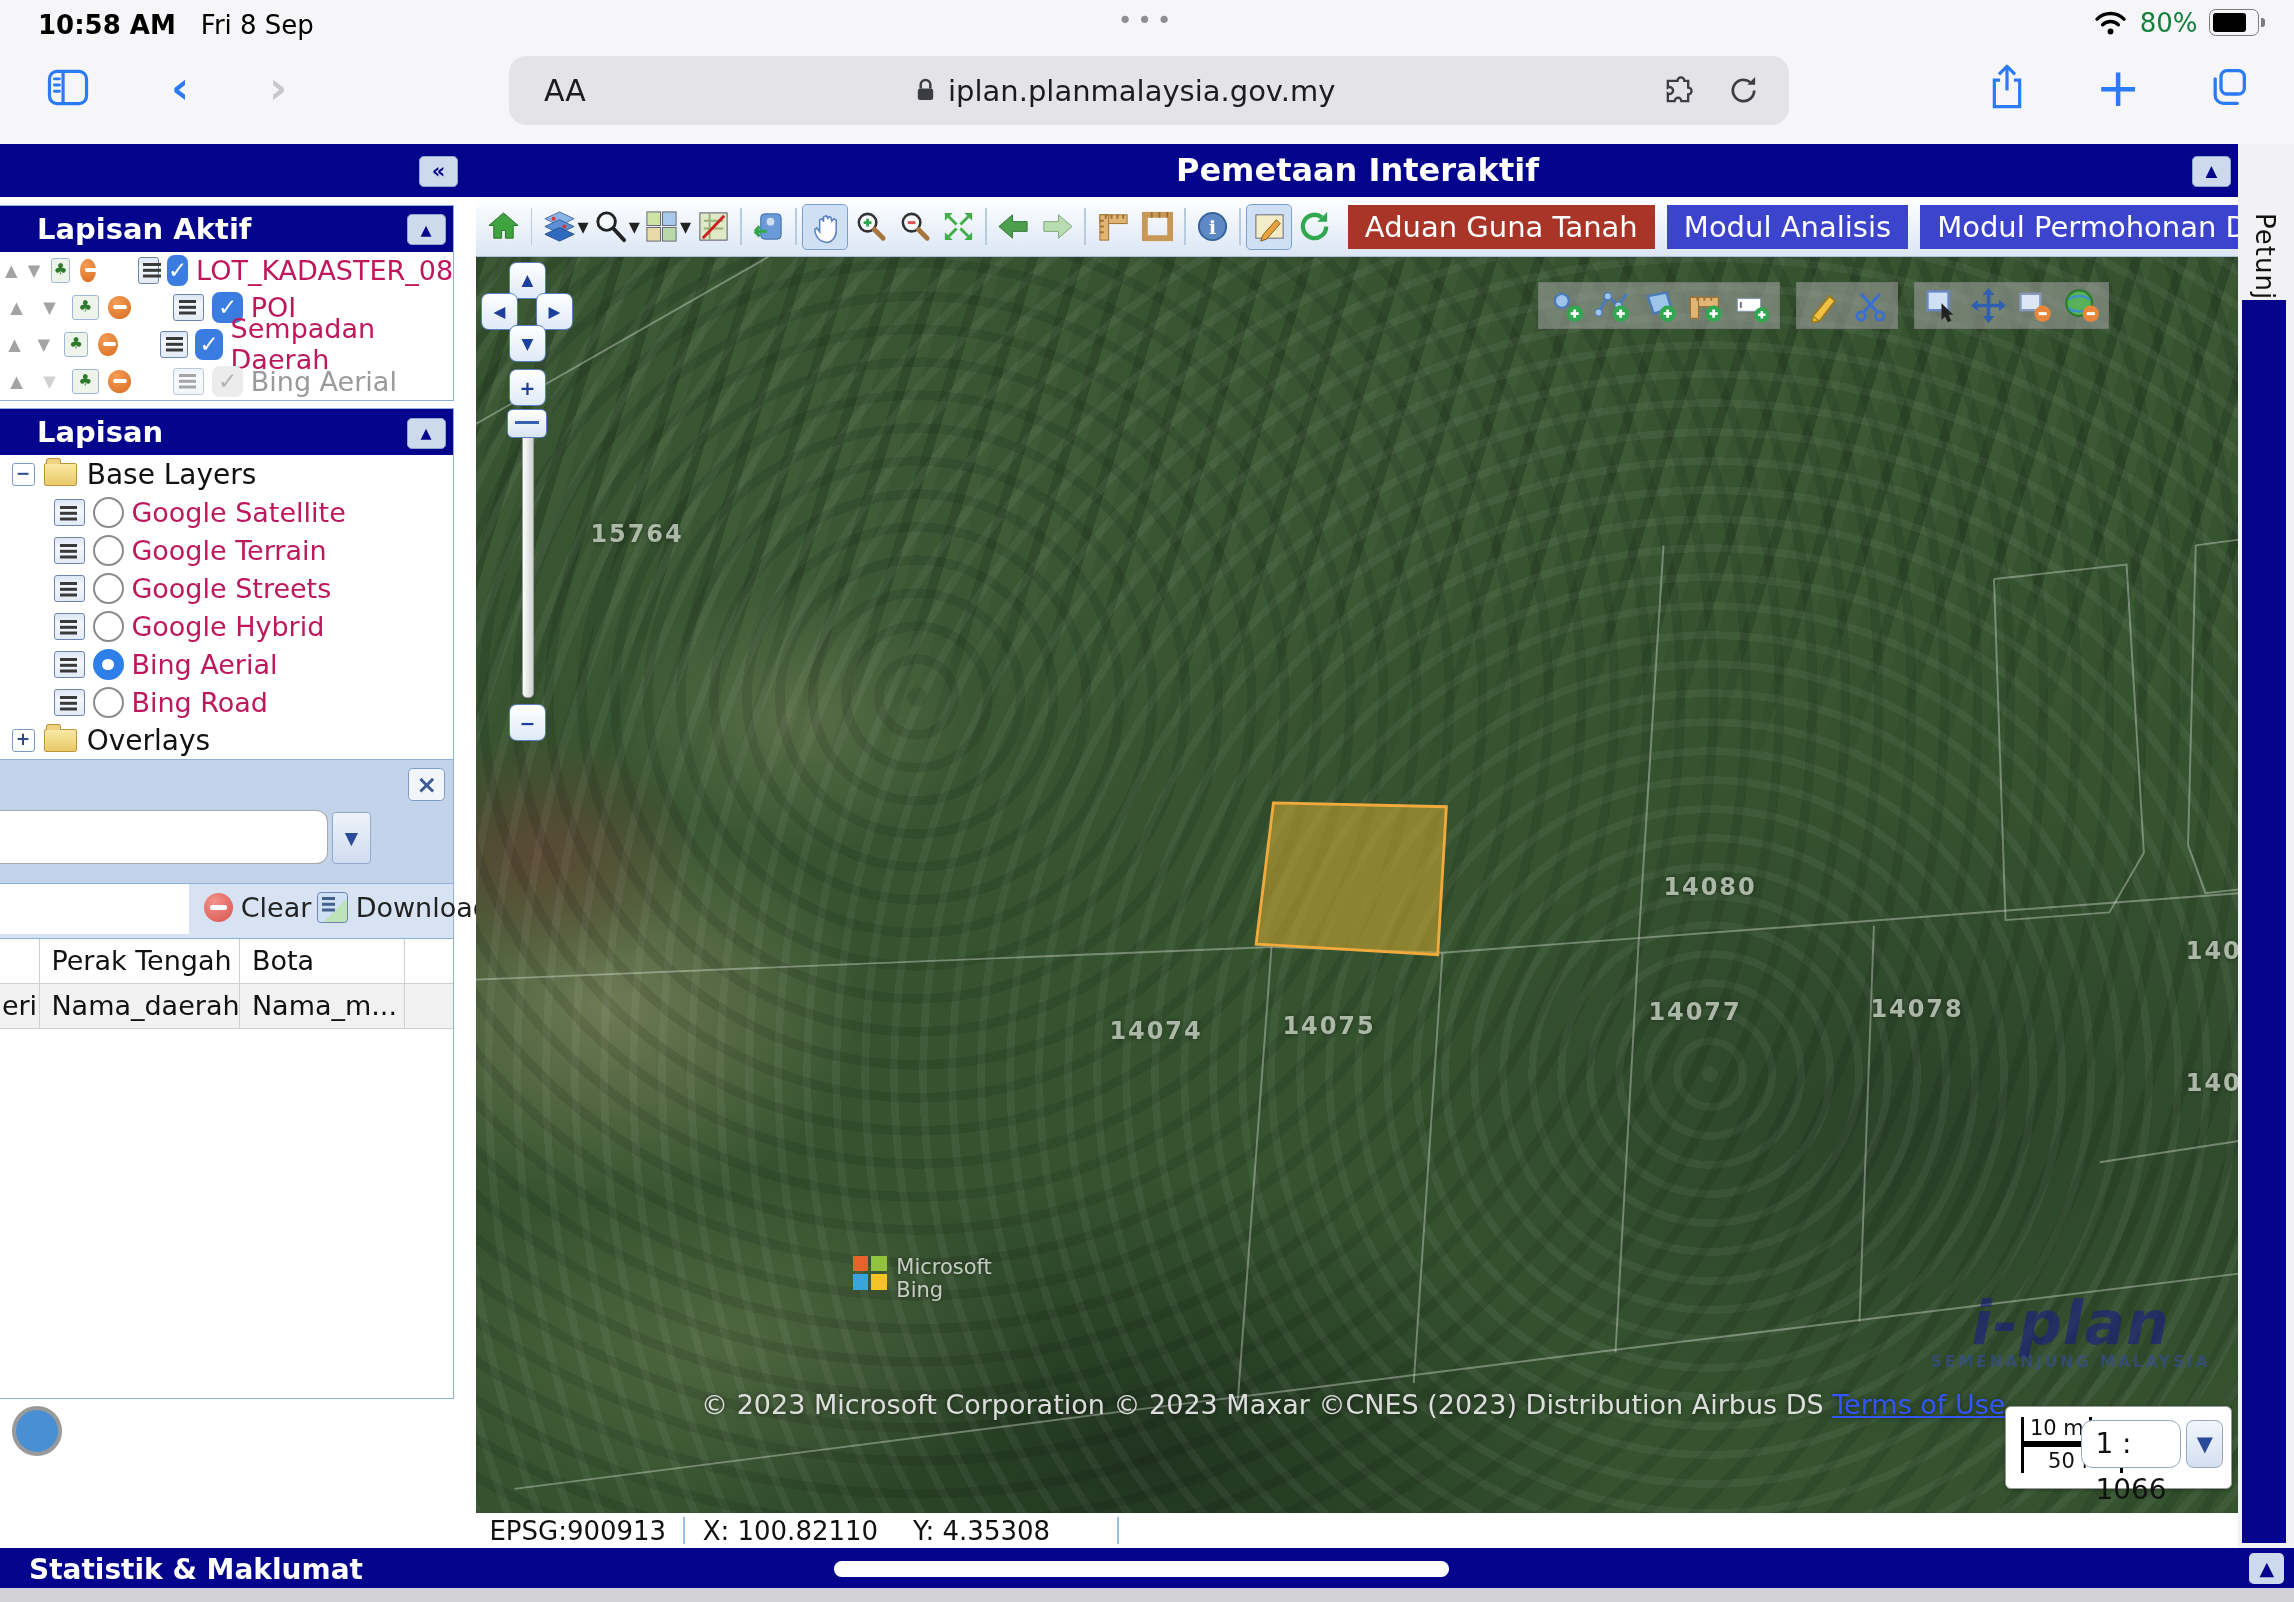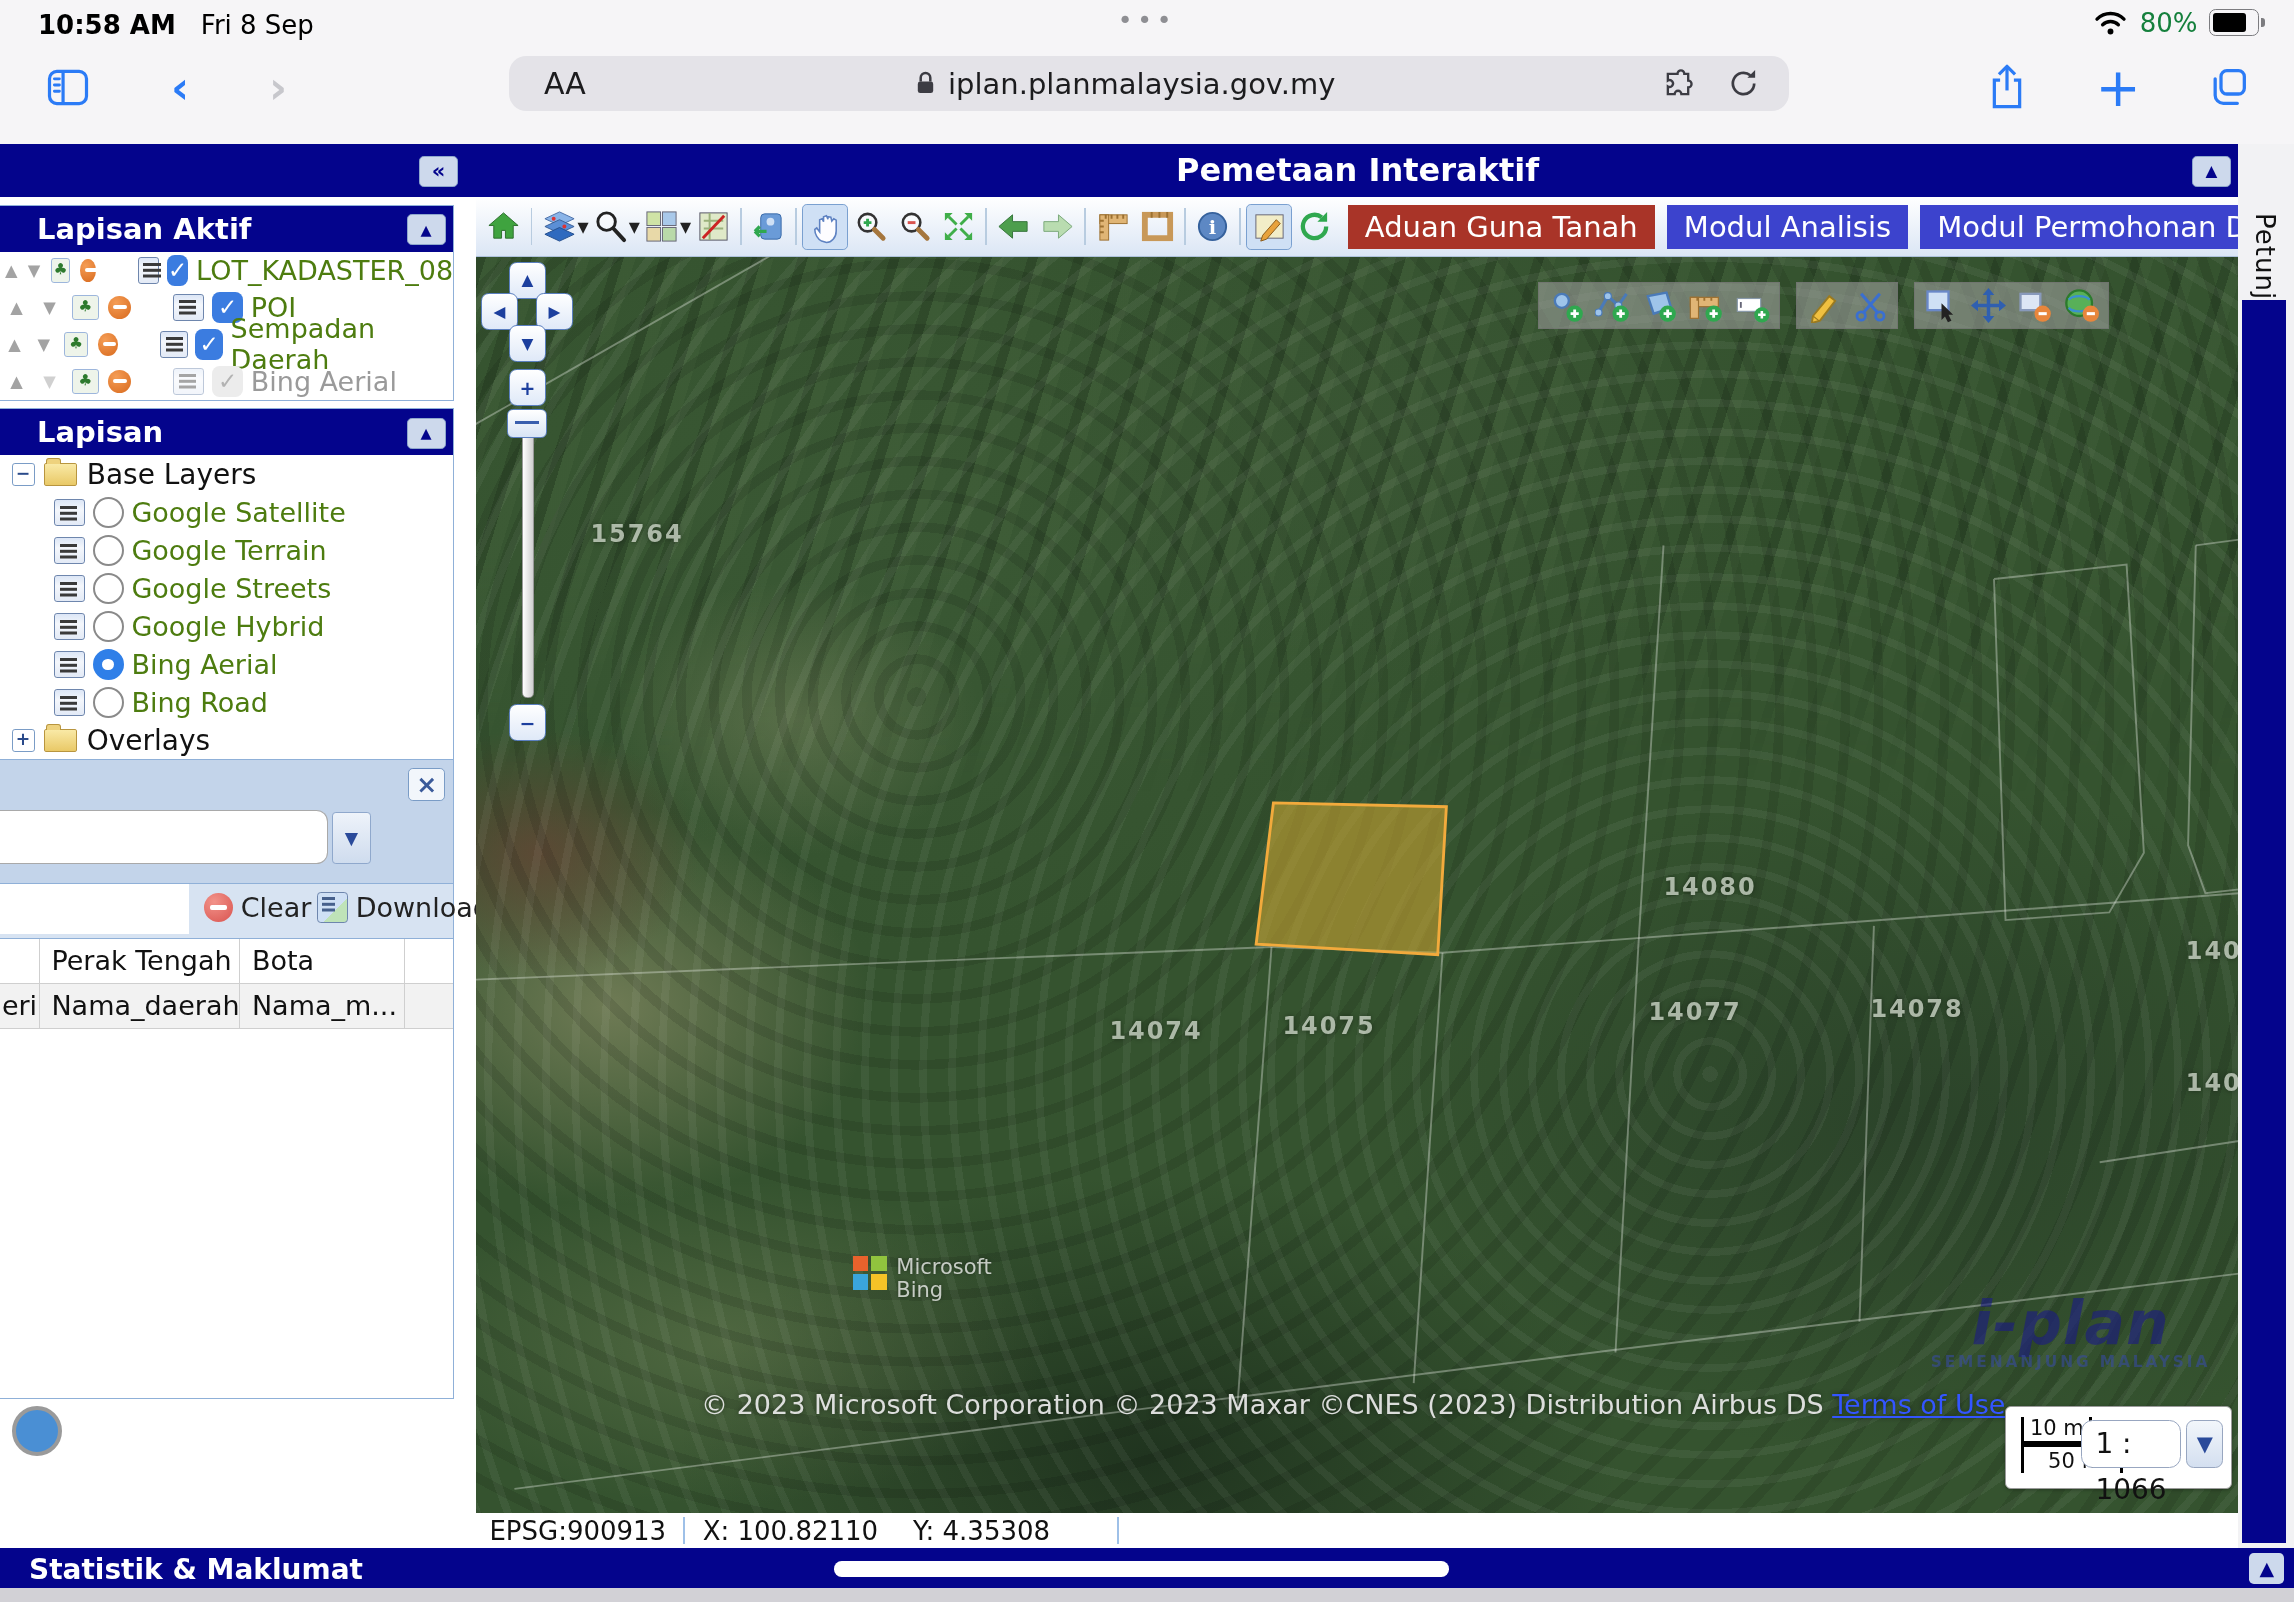--- a/index.html
+++ b/index.html
@@ -9,21 +9,21 @@
   .chrome{position:absolute;left:0;top:0;width:2294px;height:144px;background:#f6f5f7;border-bottom:1px solid #d9d8dd;}
   .ios-left{position:absolute;left:38px;top:9.6px;font-size:26px;color:#000;}
   .ios-left b{font-weight:bold;margin-right:25px;}
   .ios-dots{position:absolute;left:0;right:0;top:5.8px;text-align:center;font-size:25px;color:#8e8e93;letter-spacing:4.8px;}
   .ios-right{position:absolute;right:35px;top:7.7px;display:flex;align-items:center;gap:11.5px;font-size:26px;color:#15803d;}
   .batt{position:relative;width:48px;height:25px;border:1.9px solid #7c7c80;border-radius:6.7px;}
   .batt i{position:absolute;left:2.9px;top:2.9px;bottom:2.9px;width:33px;background:#000;border-radius:2.9px;}
   .batt u{position:absolute;right:-6.7px;top:7.7px;width:3.8px;height:9.6px;background:#7c7c80;border-radius:0 2.9px 2.9px 0;}
   .sfbtn{position:absolute;top:58px;width:52px;height:58px;display:flex;align-items:center;justify-content:center;}
   .glyph-btn{font-size:44px;color:#2b7bf6;font-weight:bold;}
-  .urlbar{position:absolute;left:509px;top:56px;width:1280px;height:55px;background:#e4e3e8;border-radius:17.3px;
+  .urlbar{position:absolute;left:509px;top:56px;width:1280px;height:69px;background:#e4e3e8;border-radius:17.3px;
     display:flex;align-items:center;}
   .reader{margin-left:35px;font-size:30px;color:#1c1c1e;}
   .urlcenter{flex:1;display:flex;align-items:center;justify-content:center;gap:9.6px;font-size:29px;color:#1c1c1e;}
   .urlicons{display:flex;align-items:center;gap:33px;margin-right:29px;}
   
   .appheader{position:absolute;left:0;top:144px;width:2294px;height:53px;background:#04048c;}
   .apptitle{position:absolute;left:476px;width:1763px;top:0;height:53px;line-height:53px;text-align:center;
     color:#fff;font-size:32px;font-weight:bold;}
   .smallbox{position:absolute;width:37px;height:29px;background:#cdd9ec;border:1px solid #8fa8cc;border-radius:4.8px;
     color:#04048c;font-weight:bold;display:flex;align-items:center;justify-content:center;font-size:21px;}
@@ -41,21 +41,21 @@
   .minusic::after{content:"";position:absolute;left:4.8px;top:9.6px;width:13.4px;height:3.8px;background:#fff;border-radius:1.9px;}
   .legendic{width:29px;height:25px;margin-left:42px;border:1px solid #6e86ad;border-radius:2.9px;
     background:linear-gradient(180deg,#dce6f6,#f4f7fc 40%,#e3eaf6);position:relative;}
   .legendic::before{content:"";position:absolute;left:4.8px;top:5.8px;width:17.3px;height:2.9px;background:#3a3a3a;
     box-shadow:0 5.8px 0 #3a3a3a,0 11.5px 0 #3a3a3a;}
   .legendic.dim{opacity:.45;}
   .chk{width:31px;height:31px;margin-left:7.7px;border-radius:7.7px;background:#3b7ce0;color:#fff;font-size:23px;
     font-weight:bold;display:flex;align-items:center;justify-content:center;}
   .chk.dim{background:#ececec;color:#b3b3b3;}
   .chk::before{content:"✓";}
-  .lname{margin-left:7.7px;font-size:27px;color:#4d7c0f;}
+  .lname{margin-left:7.7px;font-size:27px;color:#be185d;}
   .lname.dim{color:#9a9a9a;}
   .grow{height:38px;display:flex;align-items:center;}
   .expbox{width:21px;height:21px;margin-left:11.5px;border:1.9px solid #7a9cc6;border-radius:2.9px;background:#fff;
     color:#2a4a8a;font-size:17.3px;line-height:19px;text-align:center;font-weight:bold;}
   .folder{width:31px;height:21px;margin-left:9.6px;background:linear-gradient(#f9e9a6,#e9c967);border:1px solid #b8953f;
     border-radius:1.9px;position:relative;}
   .folder::before{content:"";position:absolute;left:1px;top:-5.8px;width:13.4px;height:4.8px;background:#eed27e;
     border:1px solid #b8953f;border-bottom:none;border-radius:2.9px 2.9px 0 0;}
   .gname{margin-left:9.6px;font-size:28px;}
   .radio{width:27px;height:27px;margin-left:7.7px;border:2.9px solid #8a8a8a;border-radius:50%;background:#fff;}

